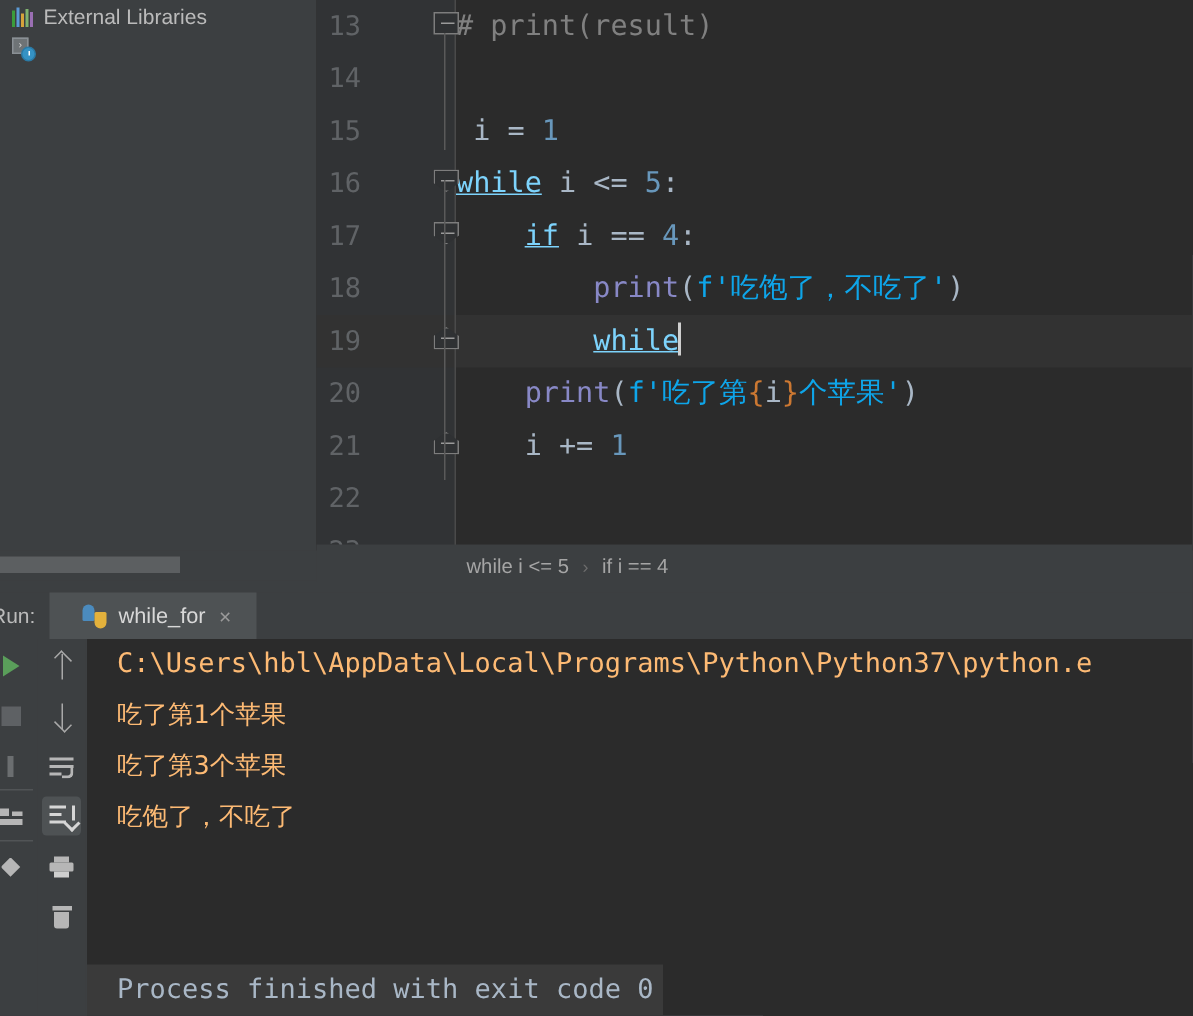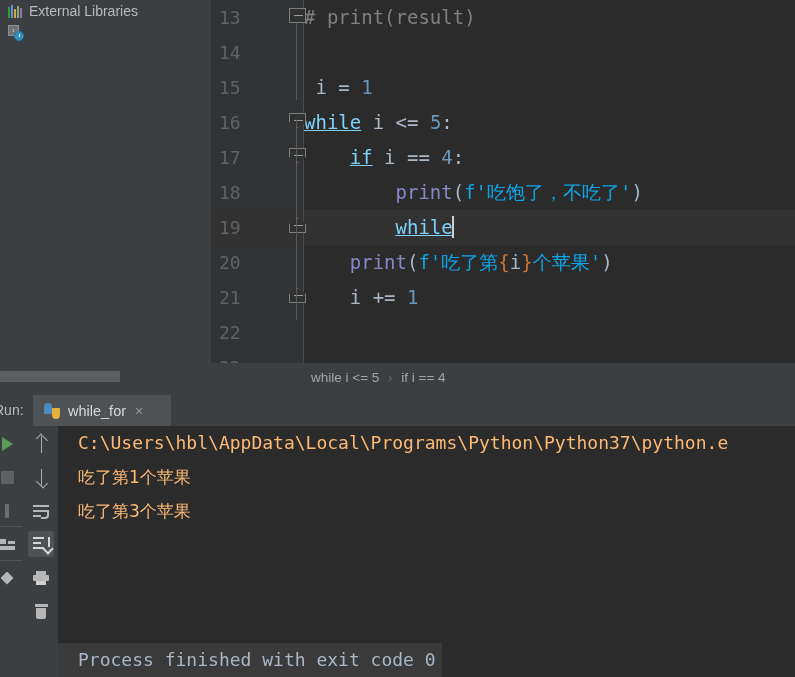--- a/index.html
+++ b/index.html
@@ -131,21 +131,21 @@
   .run-window{position:absolute;left:0;top:395px;width:795px;height:282px;background:#3c3f41;}
 
   .run-tabbar{
     position:absolute;left:0;top:0;width:795px;height:31px;background:#3c3f41;
   }
   .run-label{
     position:absolute;left:-6px;top:7px;color:#bbbbbb;font-size:14px;white-space:nowrap;
   }
   .run-tab{
     position:absolute;left:33px;top:0;height:31px;width:138px;
-    background:#4e5254;display:flex;align-items:center;padding:0 11px;
+    background:#4e5254;display:flex;align-items:center;padding:0 22px;
     box-sizing:border-box;
   }
   .run-tab .tab-label{color:#d8d8d8;font-size:14.5px;margin-left:8px;white-space:nowrap;}
   .run-tab .tab-close{color:#9a9a9a;font-size:14px;margin-left:9px;}
   .py-icon{
     width:16px;height:16px;position:relative;display:inline-block;flex:0 0 auto;
   }
   .py-icon .b{
     position:absolute;width:8px;height:11px;border-radius:4px 4px 1px 1px;
   }
@@ -396,20 +396,21 @@
             <span class="can"></span>
           </span>
         </div>
     </div>
 
     <div class="console">
       <div id="console-lines">
           <div class="console-line path">C:\Users\hbl\AppData\Local\Programs\Python\Python37\python.e</div>
           <div class="console-line cjk">吃了第1个苹果</div>
           <div class="console-line cjk">吃了第3个苹果</div>
+          <div class="console-line cjk">吃饱了，不吃了</div>
           <div class="console-line cjk"></div>
         </div>
       <div class="console-finish-wrap">
         <span class="console-line finish">Process finished with exit code 0</span>
       </div>
     </div>
 
   </div>
 </div>
 

